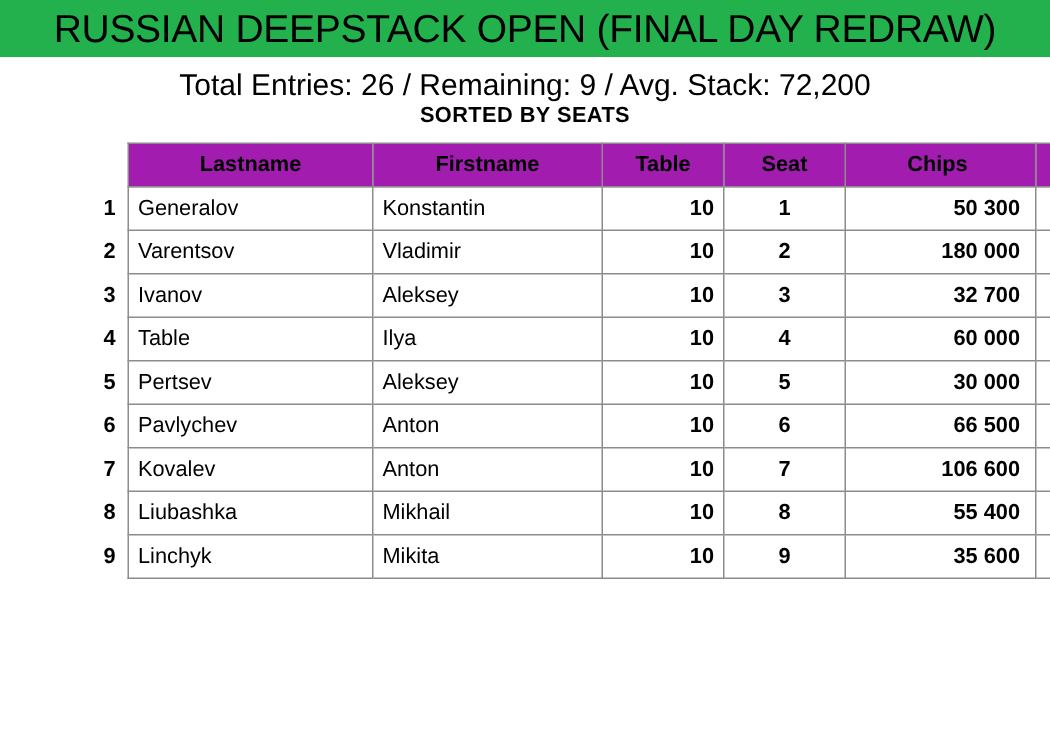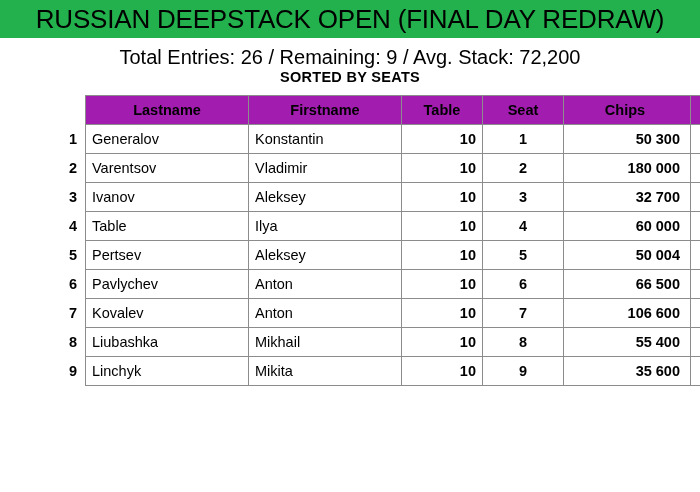--- a/index.html
+++ b/index.html
@@ -154,21 +154,21 @@
           <td class="col-seat">4</td>
           <td class="col-chips">60 000</td>
           <td class="col-country">Russia</td>
         </tr>
         <tr>
           <td class="col-rank">5</td>
           <td class="col-last">Pertsev</td>
           <td class="col-first">Aleksey</td>
           <td class="col-table">10</td>
           <td class="col-seat">5</td>
-          <td class="col-chips">50 004</td>
+          <td class="col-chips">30 000</td>
           <td class="col-country">Russia</td>
         </tr>
         <tr>
           <td class="col-rank">6</td>
           <td class="col-last">Pavlychev</td>
           <td class="col-first">Anton</td>
           <td class="col-table">10</td>
           <td class="col-seat">6</td>
           <td class="col-chips">66 500</td>
           <td class="col-country">Russia</td>

